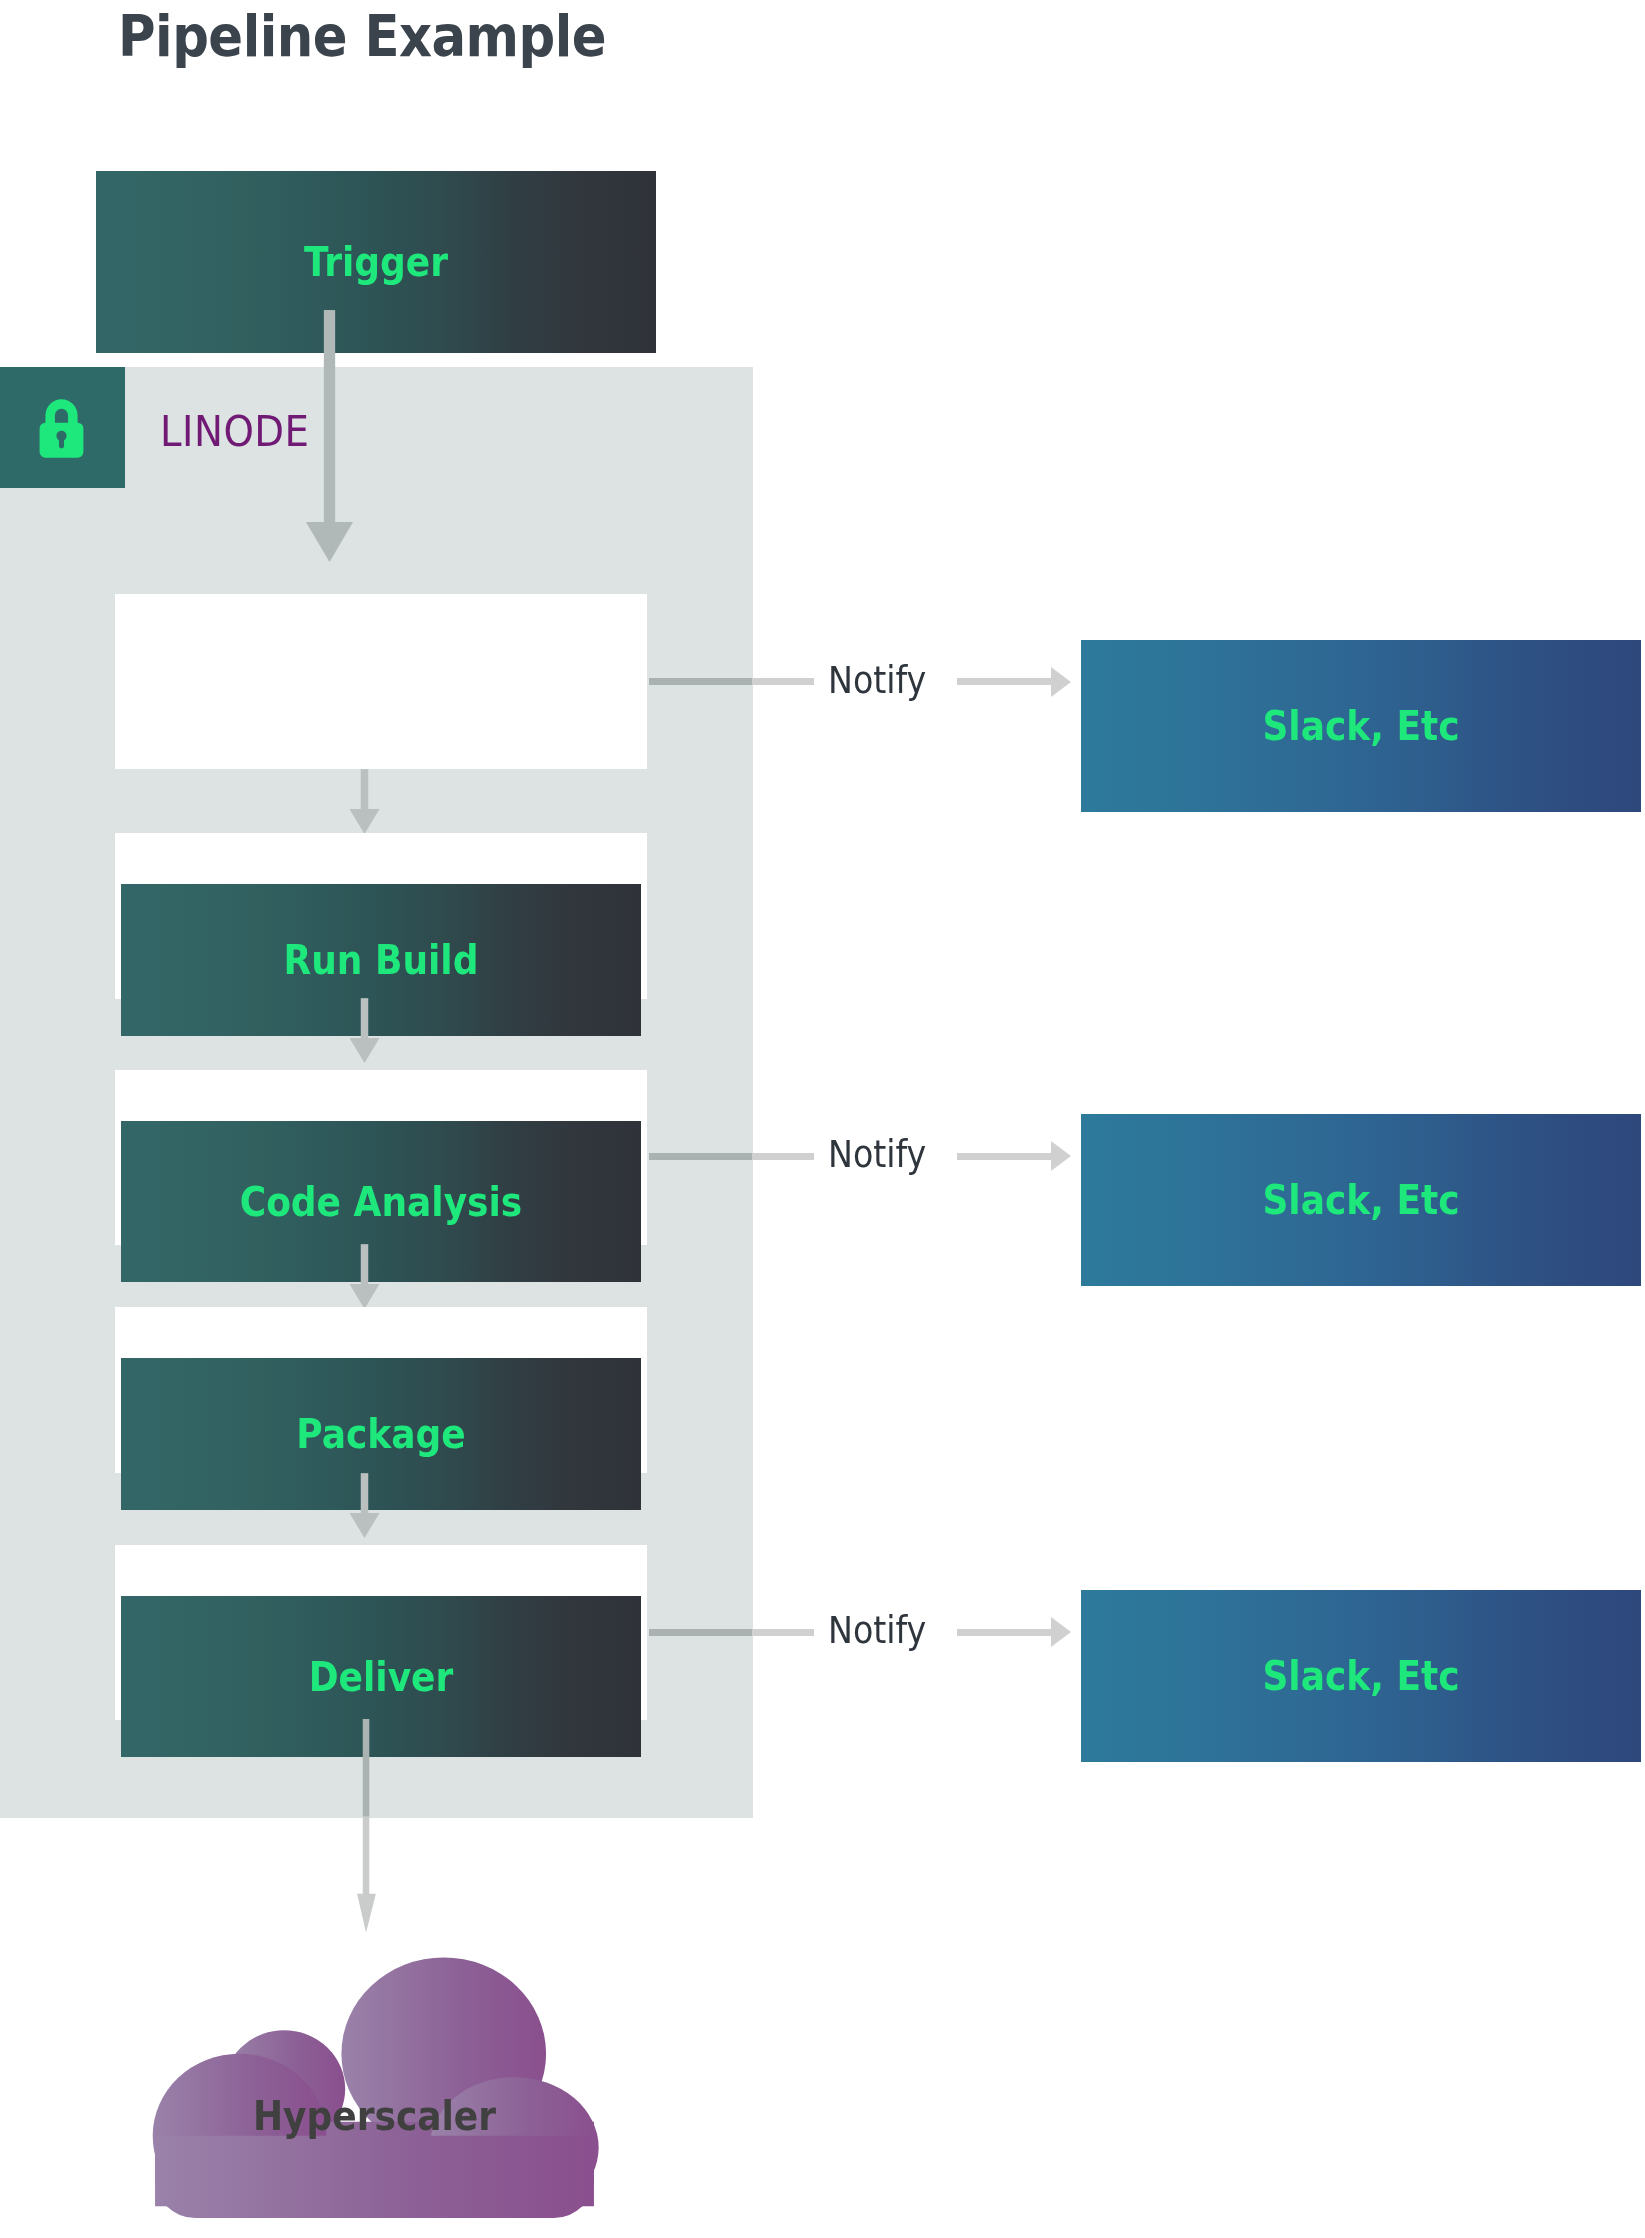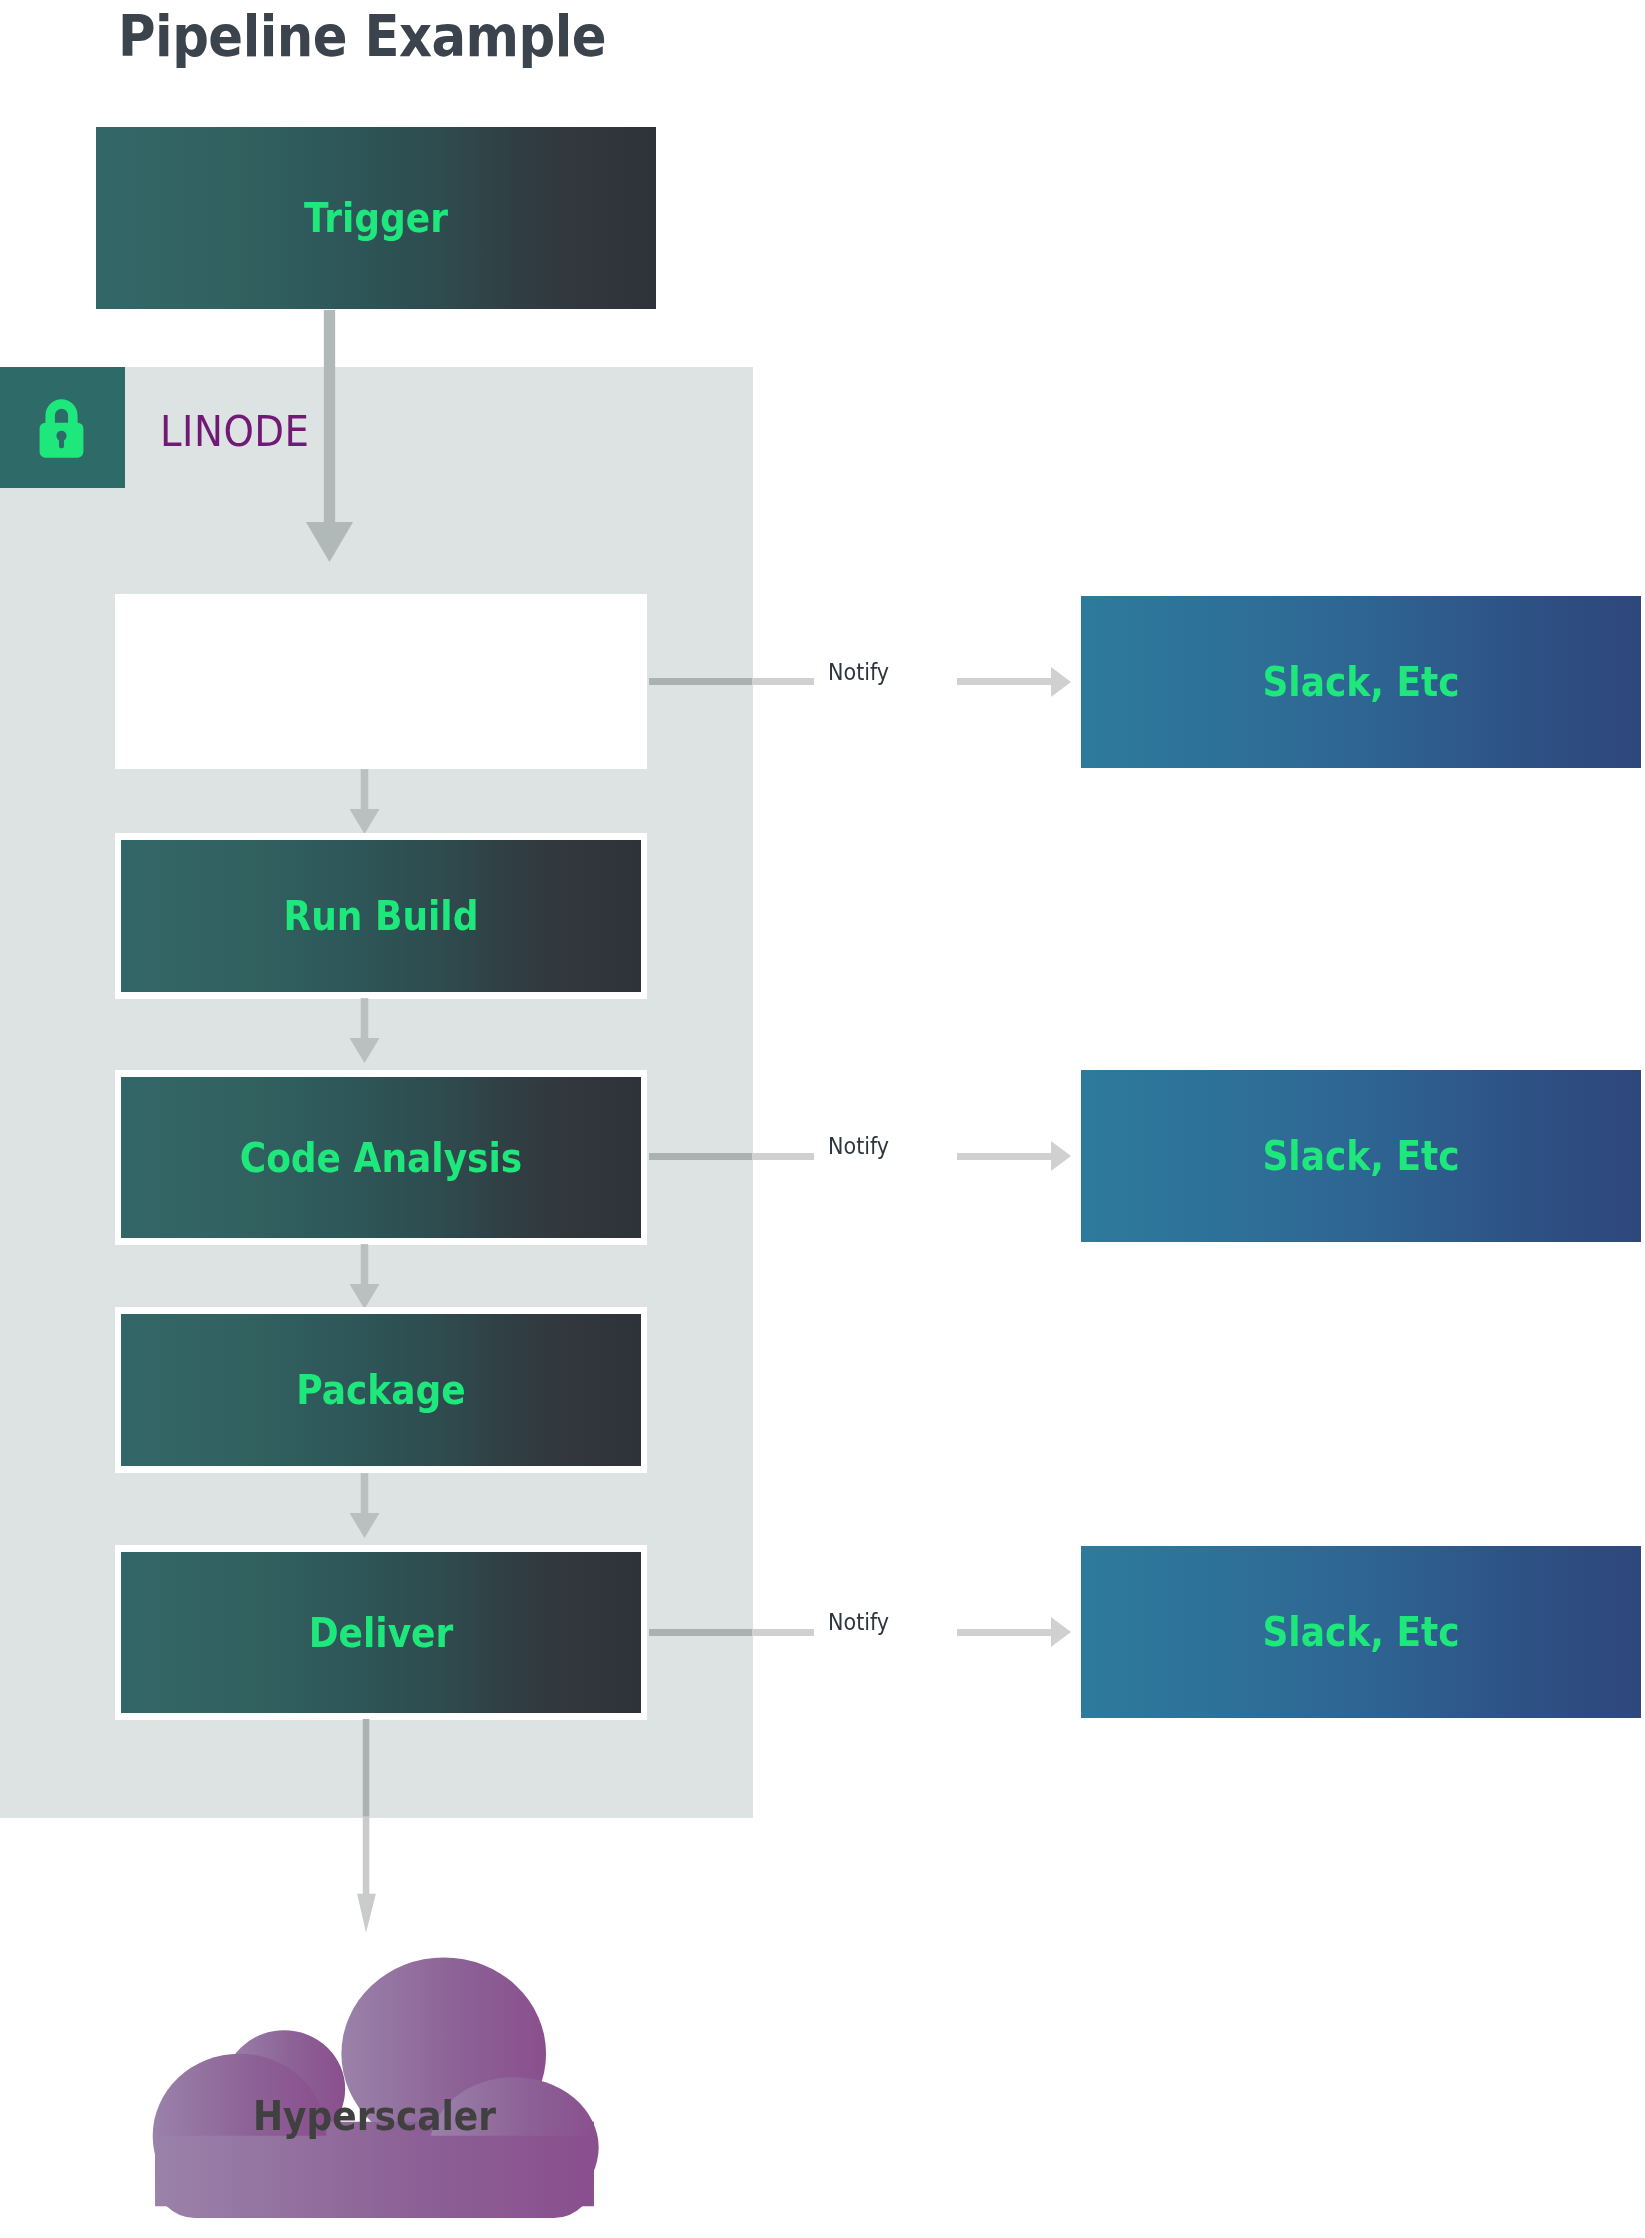--- a/index.html
+++ b/index.html
@@ -37,20 +37,21 @@
     font-size:43px;color:#701a75;letter-spacing:0.5px;
     font-family:"DejaVu Sans Condensed","Liberation Sans",sans-serif;
     white-space:nowrap;
   }
 
   
   .node{
     position:absolute;
     display:flex;align-items:center;justify-content:center;
     box-sizing:border-box;
+    margin-top:44px;
   }
   .node-label{
     color:#1ee87c;
     font-weight:bold;
     font-size:40px;
     font-family:"DejaVu Sans Condensed","Liberation Sans",sans-serif;
     white-space:nowrap;
     letter-spacing:0px;
   }
   .grad-dark{
@@ -68,21 +69,21 @@
   .v-arrow{position:absolute;}
   .h-line{position:absolute;background:#d0d0d0;height:6.6px;}
   .h-line.dim{background:#a9b2b1;}
   .h-head{
     position:absolute;width:0;height:0;
     border-top:15px solid transparent;border-bottom:15px solid transparent;
     border-left:20.7px solid #d0d0d0;
   }
   .notify-label{
     position:absolute;
-    font-size:23px;color:#2e353c;
+    font-size:37px;color:#2e353c;
     font-family:"DejaVu Sans Condensed","Liberation Sans",sans-serif;
     white-space:nowrap;
   }
 
   
   #cloud-wrap{position:absolute;left:143px;top:1930px;width:463px;height:284px;}
   #cloud-label{
     position:absolute;left:0;top:159px;width:463px;
     text-align:center;
     color:#404040;font-weight:bold;font-size:40px;

